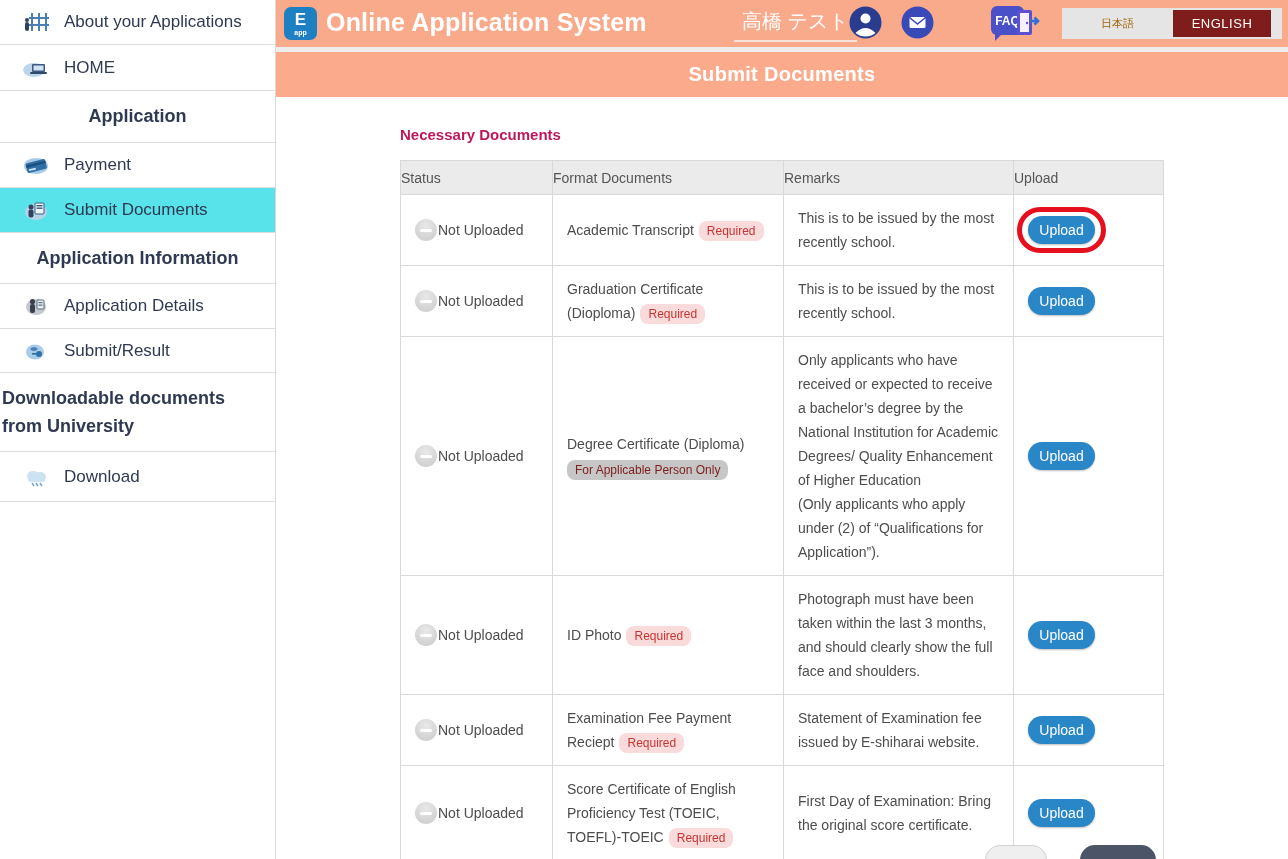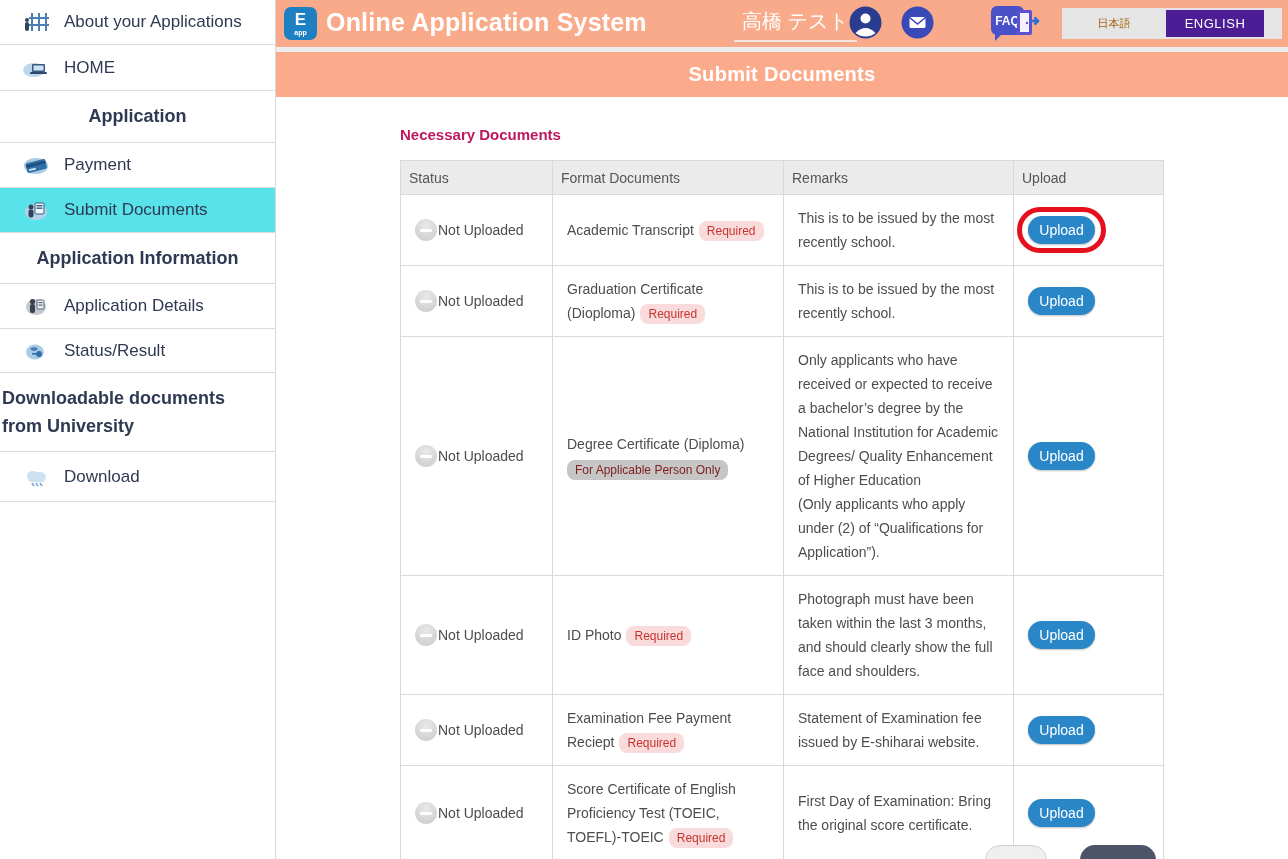--- a/index.html
+++ b/index.html
@@ -42,34 +42,34 @@
   .ic-door { left:735px; }
   .faq-bubble { width:33px; height:29px; background:#4a50c8; border-radius:6px;
     color:#fff; font-size:12px; font-weight:bold; display:flex; align-items:center;
     justify-content:center; position:relative; }
   .faq-bubble:after { content:""; position:absolute; left:4px; bottom:-6px;
     border:5px solid transparent; border-top-color:#4a50c8; border-left-color:#4a50c8; }
 
   .lang-toggle { position:absolute; left:786px; top:8px; width:220px; height:31px;
     background:#e5e5e5; display:flex; align-items:center; }
   .lang-ja { flex:1; text-align:center; color:#a16207; font-size:11px; cursor:pointer; }
-  .lang-en { width:98px; height:27px; margin-right:18px; background:#4c1d95;
+  .lang-en { width:98px; height:27px; margin-right:11px; background:#7f1d1d;
     color:#fff; font-size:13px; display:flex; align-items:center; justify-content:center;
     cursor:pointer; letter-spacing:.5px; }
 
   
   .content { position:absolute; left:276px; top:97px; width:1012px; height:762px;
     background:#fff; }
   .nec-heading { margin:29px 0 0 124px; color:#be185d; font-size:15px; font-weight:bold; }
 
   table.docs { border-collapse:collapse; margin:17px 0 0 124px; width:763px;
     table-layout:fixed; }
   .docs th, .docs td { border:1px solid #d9d9d9; font-size:14px; text-align:left; }
   .docs th { background:#ebebeb; color:#555; font-weight:normal; height:34px;
-    padding-left:8px; }
+    padding-left:0; }
   .docs td { color:#4d4d4d; padding:11px 14px; line-height:24px; vertical-align:middle; }
   .col-status { width:152px; } .col-doc { width:231px; } .col-rem { width:230px; }
   .col-up { width:150px; }
 
   .status-cell { display:flex; align-items:center; gap:1px; }
   .status-dot { width:22px; height:22px; border-radius:50%; flex:0 0 22px;
     background:radial-gradient(circle at 50% 30%, #e9e9e9 0%, #d2d2d2 70%);
     position:relative; }
   .status-dot:after { content:""; position:absolute; left:5px; top:9.5px; width:12px;
     height:3px; border-radius:2px; background:#fff; }
@@ -170,21 +170,21 @@
   </div>
   <div class="side-item" style="height:44px">
     <span class="ic">
       <svg width="28" height="24" viewBox="0 0 28 24">
           <ellipse cx="13" cy="13" rx="9" ry="7.5" fill="#a9cce6"></ellipse>
           <path d="M8 10 q4 -4 8 0 q-4 4 -8 0" fill="#4a7fb5"></path>
           <circle cx="17" cy="15" r="3" fill="#2f6fa8"></circle>
           <rect x="10" y="14" width="4" height="1.6" fill="#2f6fa8"></rect>
         </svg>
     </span>
-    <span>Status/Result</span>
+    <span>Submit/Result</span>
   </div>
   <div class="side-section left" style="height:79px">
     <span>Downloadable documents from University</span>
   </div>
   <div class="side-item" style="height:50px">
     <span class="ic">
       <svg width="28" height="24" viewBox="0 0 28 24">
           <ellipse cx="11" cy="11" rx="6" ry="5" fill="#cde2f1"></ellipse>
           <ellipse cx="18" cy="12" rx="6" ry="5" fill="#cde2f1"></ellipse>
           <rect x="6" y="11" width="17" height="6" rx="3" fill="#cde2f1"></rect>

